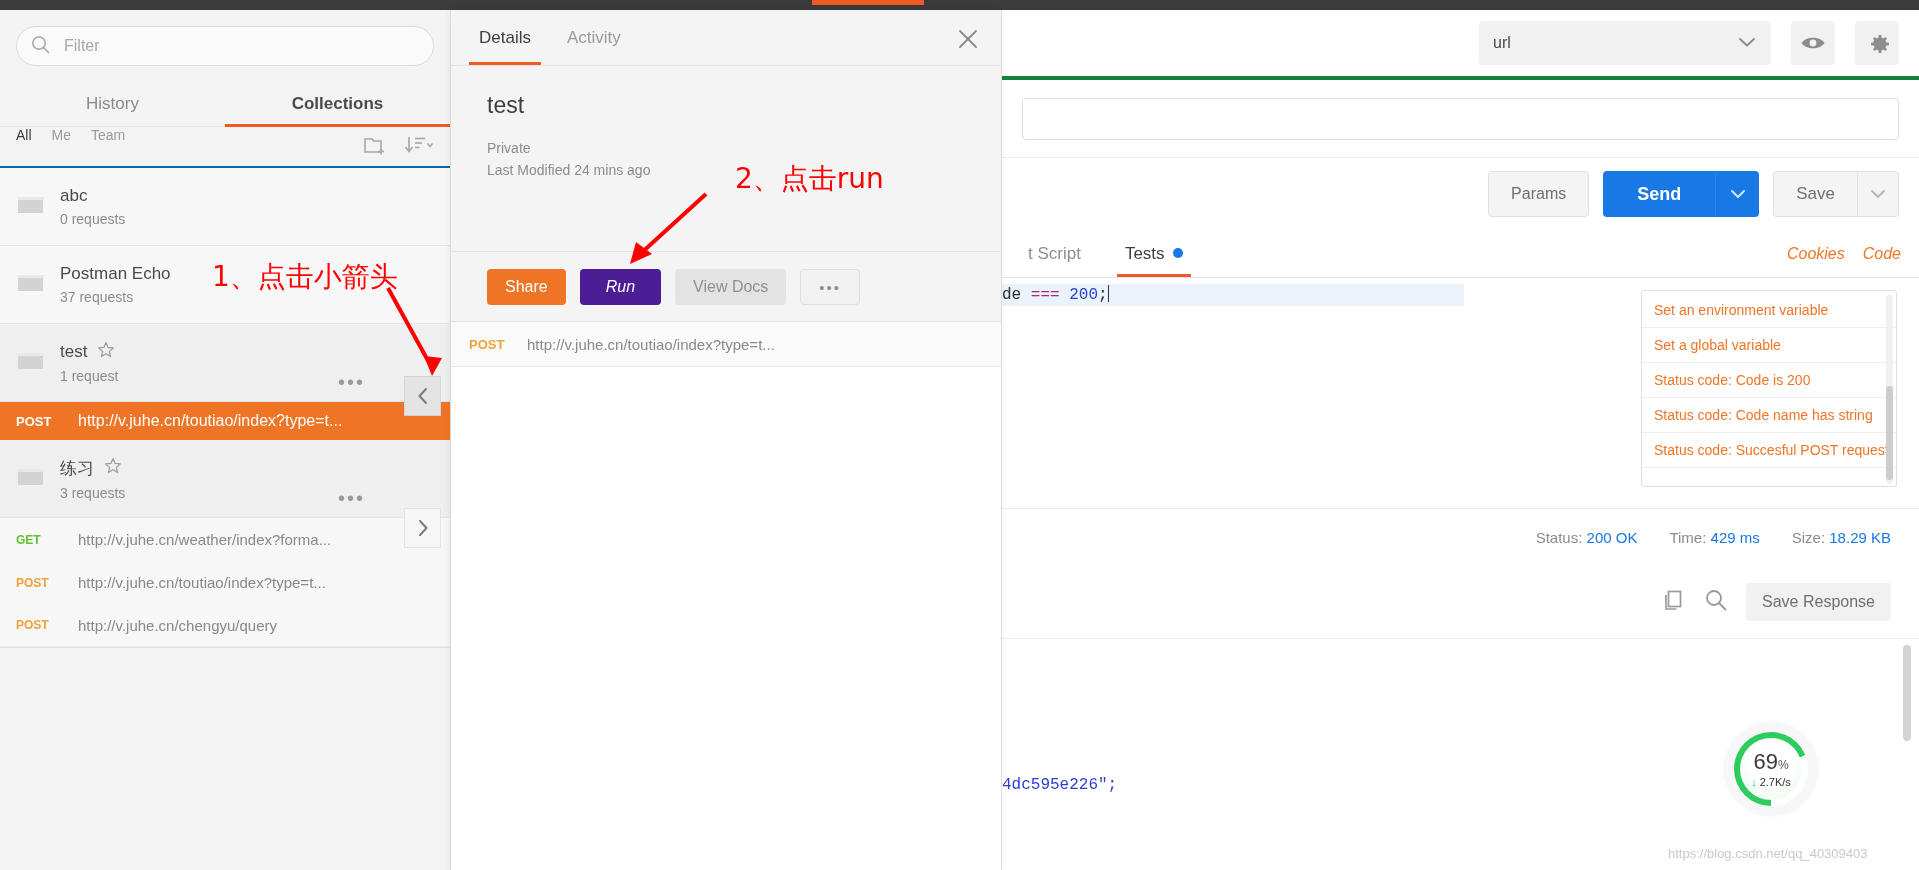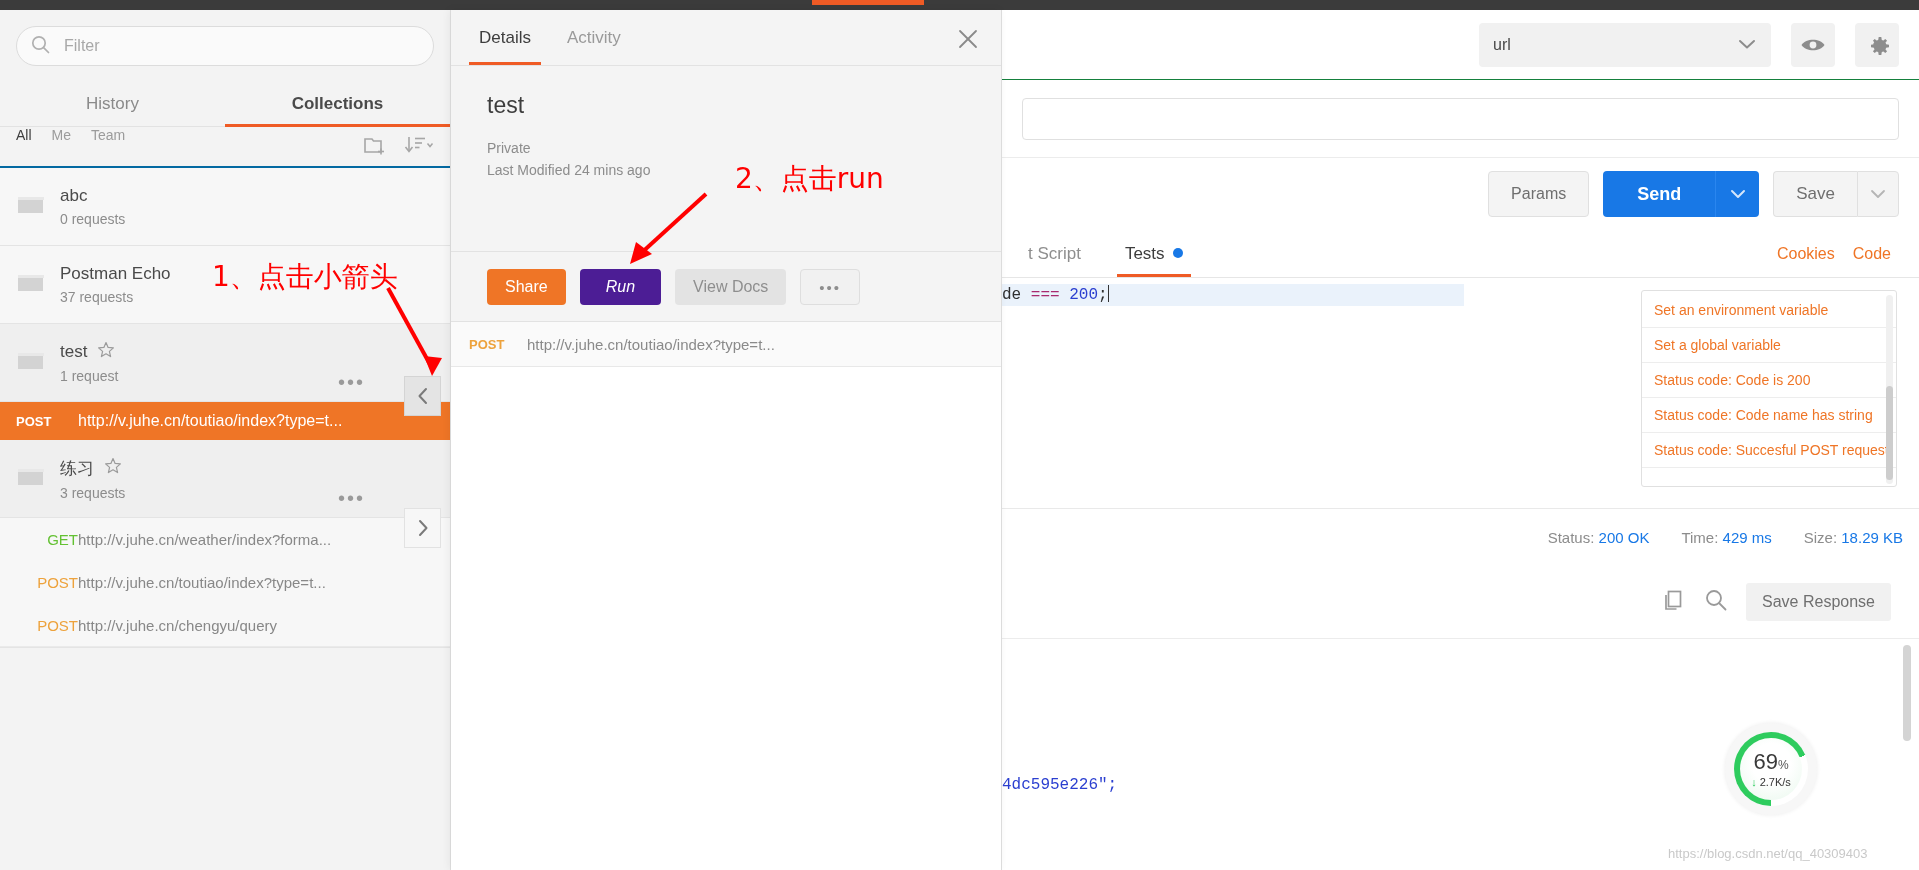--- a/index.html
+++ b/index.html
@@ -129,21 +129,21 @@
   .req-row-active .url { font-size: 16px; color: #fff; }
 
   .flat-req {
     height: 43px;
     display: flex; align-items: center;
     padding-left: 16px;
     background: #f7f7f7;
     cursor: pointer;
   }
   .flat-req .method {
-    width: 62px; font-size: 15px; font-weight: normal; text-align: right;
+    width: 62px; font-size: 12px; font-weight: bold;
   }
   .flat-req .method.get { color: #63c132; }
   .flat-req .method.post { color: #eda23c; }
   .flat-req .url { font-size: 15px; color: #888; }
   .flat-sep { border-bottom: 1px solid #eaeaea; }
 
   .sidebar-blank {
     background: #f3f3f3;
     border-top: 1px solid #e4e4e4;
     height: 160px;
@@ -233,21 +233,21 @@
   .dp-rest { background: #fff; height: 560px; }
 
   
   .main {
     position: absolute; top: 10px; left: 1002px;
     right: 0; height: 860px;
     background: #fff;
   }
   .env-bar {
     height: 70px;
-    border-bottom: 1px solid #15803d;
+    border-bottom: 4px solid #15803d;
     display: flex; align-items: center; justify-content: flex-end;
     padding-right: 20px; gap: 20px;
     background: #fff;
   }
   .env-select {
     width: 292px; height: 44px;
     background: #f1f1f1; border-radius: 4px;
     display: flex; align-items: center;
     padding: 0 14px;
     font-size: 16px; color: #4a4a4a;
@@ -324,21 +324,21 @@
   .req-tab.active::after {
     content: ""; position: absolute; bottom: 0; left: 14px; right: 14px;
     height: 3px; background: #ef5b25;
   }
   .req-tab .dot {
     display: inline-block; width: 10px; height: 10px;
     border-radius: 50%; background: #1878e6;
     margin-left: 8px; vertical-align: 1px;
   }
   .tab-links {
-    margin-left: auto; display: flex; gap: 18px; padding-right: 28px;
+    margin-left: auto; display: flex; gap: 18px; padding-right: 18px; font-style: italic;
   }
   .tab-link { color: #ef7526; font-size: 16px; cursor: pointer; }
 
   .editor-area {
     position: relative;
     height: 230px;
     display: flex;
     background: #fff;
   }
   .code-pane {
@@ -392,21 +392,21 @@
     position: absolute; right: 3px; top: 95px;
     width: 7px; height: 94px;
     background: #cdcdcd; border-radius: 4px;
     cursor: pointer;
   }
 
   .status-row {
     height: 58px;
     border-top: 1px solid #e9e9e9;
     display: flex; align-items: center; justify-content: flex-end;
-    padding-right: 16px;
+    padding-right: 28px;
     background: #fff;
   }
   .status-chip { font-size: 15px; color: #8c8c8c; margin-left: 32px; }
   .status-chip b { color: #1878e6; font-weight: normal; }
 
   .resp-toolbar {
     height: 72px;
     display: flex; align-items: center; justify-content: flex-end;
     padding-right: 28px; gap: 18px;
     background: #fff;

